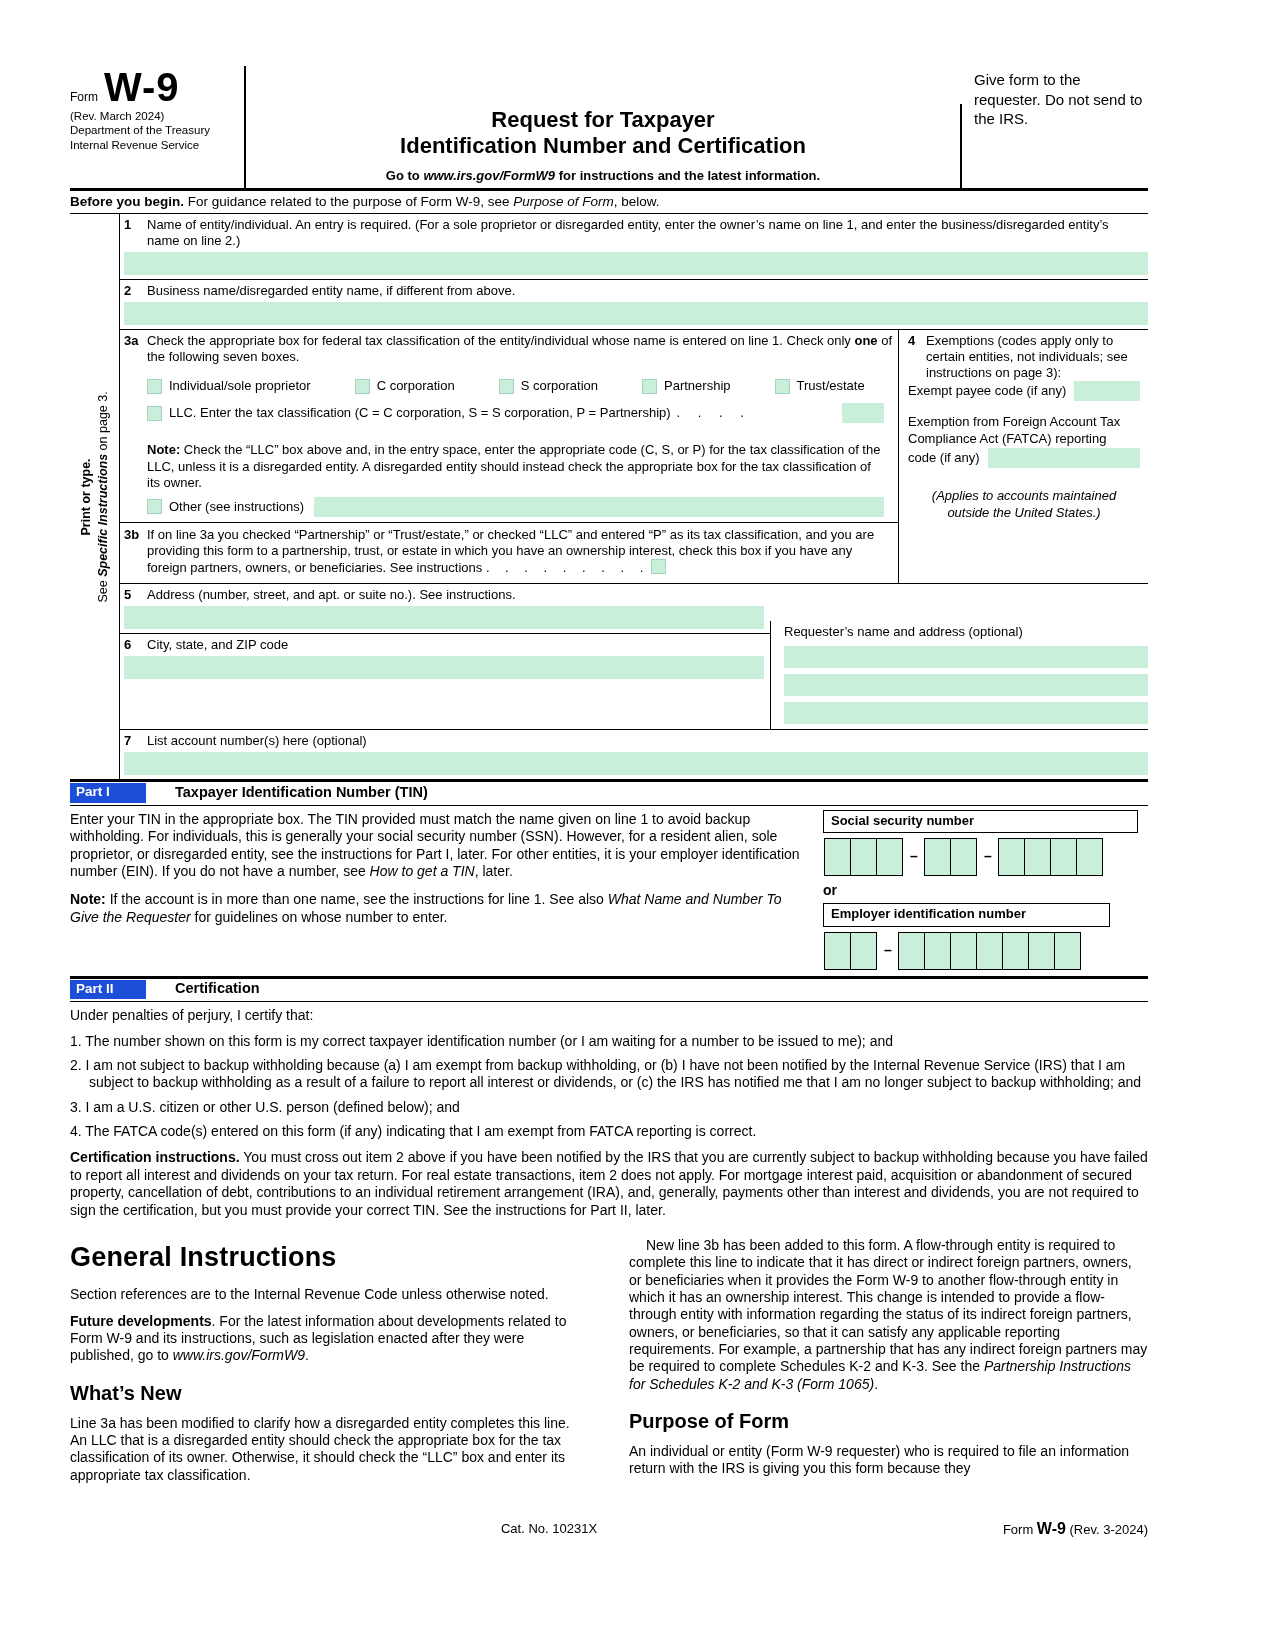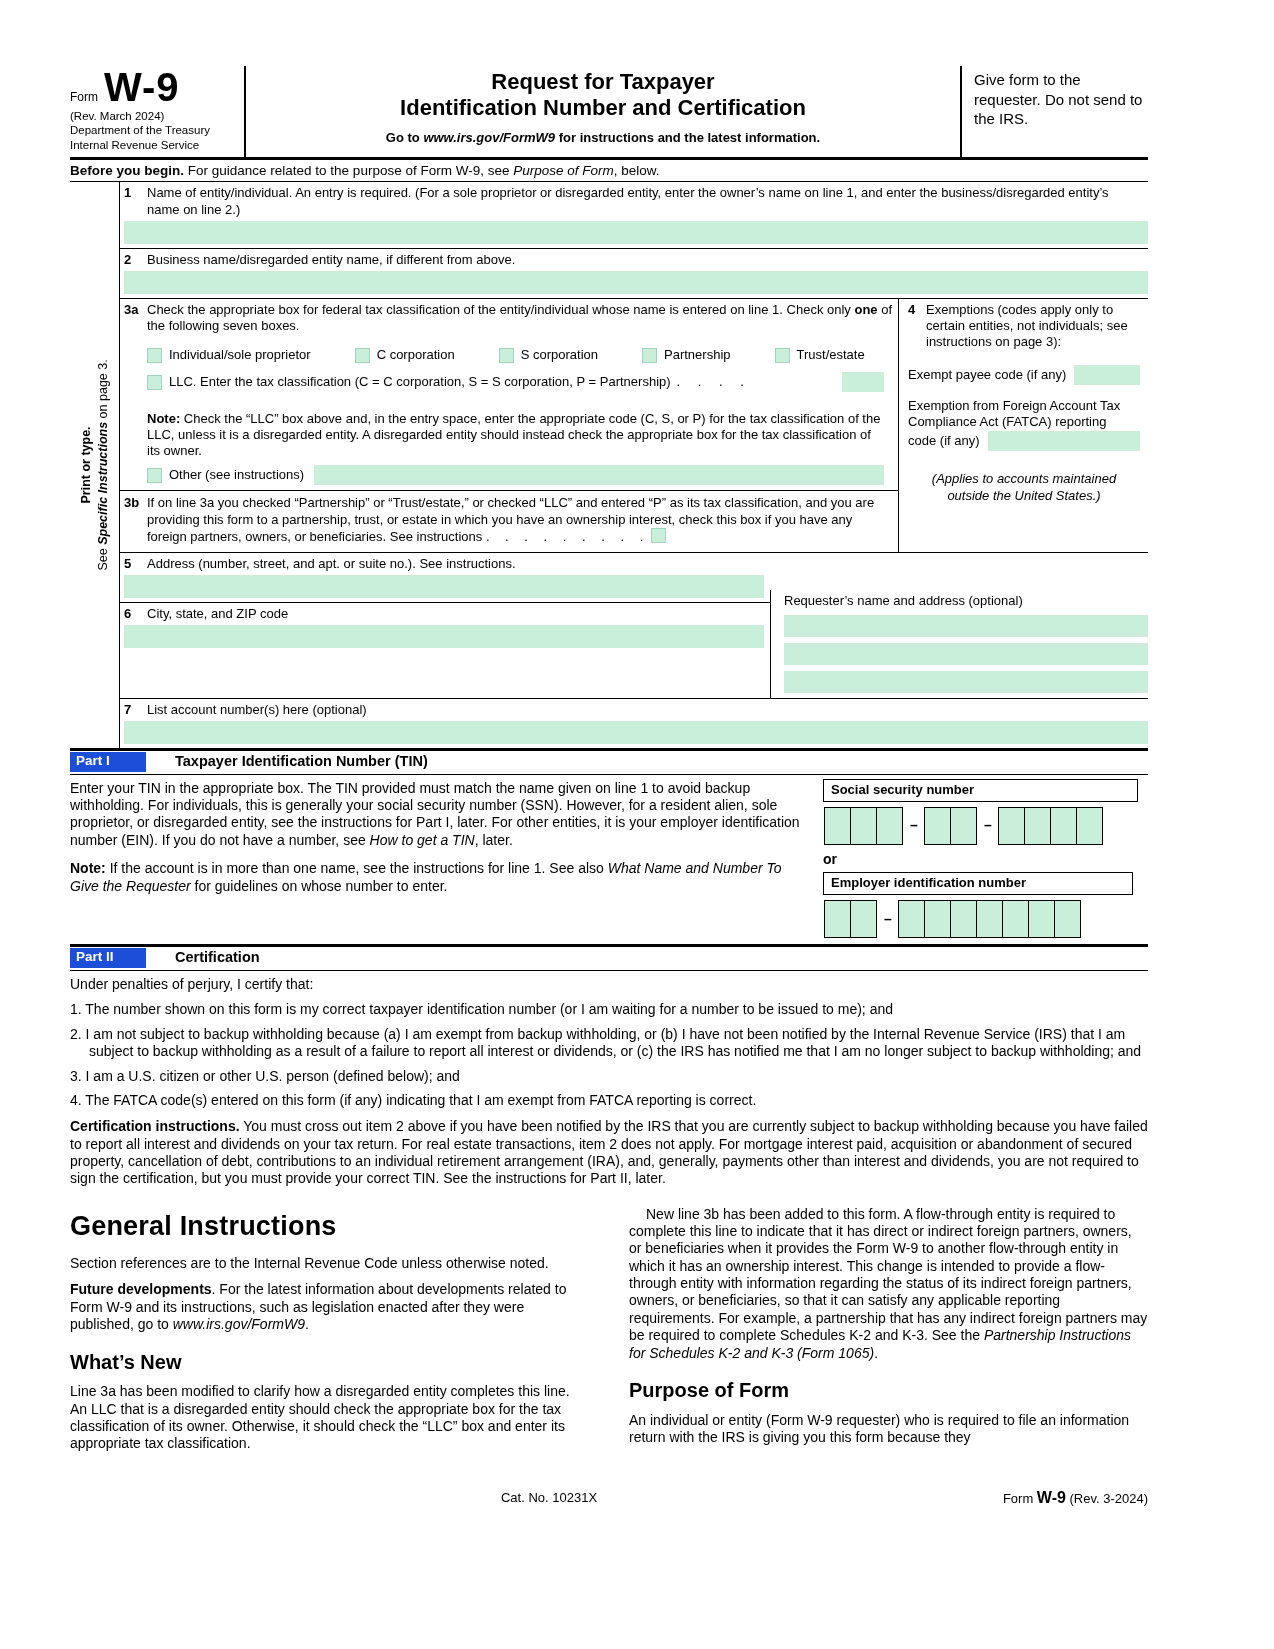--- a/index.html
+++ b/index.html
@@ -19,21 +19,21 @@
   .bi { font-weight: bold; font-style: italic; }
 
   
   .header { display: flex; border-bottom: 3px solid #000; }
   .hdr-left { width: 176px; border-right: 2px solid #000; padding: 2px 6px 5px 0; }
   .hdr-formline { display: flex; align-items: baseline; gap: 6px; }
   .form-word { font-size: 12px; }
   .form-name { font-size: 40px; font-weight: bold; letter-spacing: 1px; line-height: 0.95; }
   .hdr-rev { font-size: 11.5px; margin-top: 3px; }
   .hdr-dept { font-size: 11.5px; }
-  .hdr-center { flex: 1; text-align: center; border-right: 2px solid #000; padding: 3px 12px 4px 12px; }
+  .hdr-center { flex: 1; text-align: center; border-right: 2px solid #000; padding: 3px 12px 4px 12px; margin-top: 38px; }
   .hdr-title { font-weight: bold; font-size: 22px; line-height: 1.18; }
   .hdr-goto { font-size: 13px; font-weight: bold; margin-top: 9px; }
   .hdr-right { width: 186px; padding: 4px 0 4px 12px; font-weight: normal; font-size: 15px; line-height: 1.3; }
 
   
   .before-line { padding: 3px 0 2px 0; font-size: 13.5px; }
 
   
   .form-body { display: flex; border-top: 1px solid #000; }
   .side-col { width: 50px; position: relative; border-right: 1px solid #000; }
@@ -62,21 +62,21 @@
   .note3a { margin: 19px 14px 0 27px; font-size: 13px; }
   .other-row { display: flex; align-items: center; margin: 6px 0 0 27px; font-size: 13px; justify-content: space-between; }
   .other-field { flex: 1; height: 20px; background: var(--green); margin: 0 14px 0 10px; }
   .sec3b { display: flex; padding: 4px 4px 7px 4px; font-size: 13px; }
   .sec3b .dots { word-spacing: 12px; }
   .cb-inline { vertical-align: -2px; margin-left: 8px; }
 
   .col4 { width: 250px; flex: none; border-left: 1px solid #000; padding: 3px 8px 5px 9px; font-size: 13px; display: flex; flex-direction: column; }
   .col4 .row-label { padding: 0; }
   .col4 .lnum { width: 18px; }
-  .exempt-row { display: flex; align-items: center; margin-top: 15px; }
+  .exempt-row { display: flex; align-items: center; }
   .exempt-field { flex: 1; height: 20px; background: var(--green); margin-left: 8px; }
   .fatca-block { margin-top: 13px; }
   .fatca-row2 { display: flex; align-items: center; margin-top: 1px; }
   .fatca-field { flex: 1; height: 20px; background: var(--green); margin-left: 8px; }
   .applies { margin-top: 20px; font-size: 13px; font-style: italic; text-align: center; line-height: 1.3; padding: 0 6px; }
 
   .row56 { display: flex; }
   .col56 { flex: 1; min-width: 0; }
   .r5 { border-bottom: 1px solid #000; }
   .r5 .field, .r6 .field { margin-right: 6px; }
@@ -88,21 +88,21 @@
   .part-badge { background: #1d4ed8; color: #fff; font-weight: bold; font-size: 13.5px; padding: 1px 12px 2px 6px; min-width: 76px; }
   .part-title { font-weight: bold; font-size: 14.5px; margin-left: 29px; }
 
   
   .p1-body { display: flex; }
   .p1-text { flex: 1; min-width: 0; padding: 5px 14px 6px 0; }
   .p1-note { margin-top: 11px; }
   .tin-col { width: 325px; flex: none; padding-top: 4px; }
   .tin-label-box { border: 1px solid #000; font-weight: bold; font-size: 13px; padding: 2px 7px 3px 7px; }
   .ssn-label { width: 315px; }
-  .ein-label { width: 310px; }
+  .ein-label { width: 287px; }
   .digit-row { display: flex; align-items: center; margin: 5px 0 6px 2px; }
   .dbox { width: 27px; height: 38px; background: var(--green); border: 1px solid #000; margin-left: -1px; flex: none; }
   .dgap { width: 22px; text-align: center; font-weight: bold; flex: none; }
   .or-label { font-weight: bold; margin: 2px 0 4px 0; }
 
   
   .p2-intro { padding: 5px 0 1px 0; }
   .p2-item { margin-top: 7px; padding-left: 19px; text-indent: -19px; }
   .cert-para { margin-top: 9px; padding-bottom: 6px; }
 

